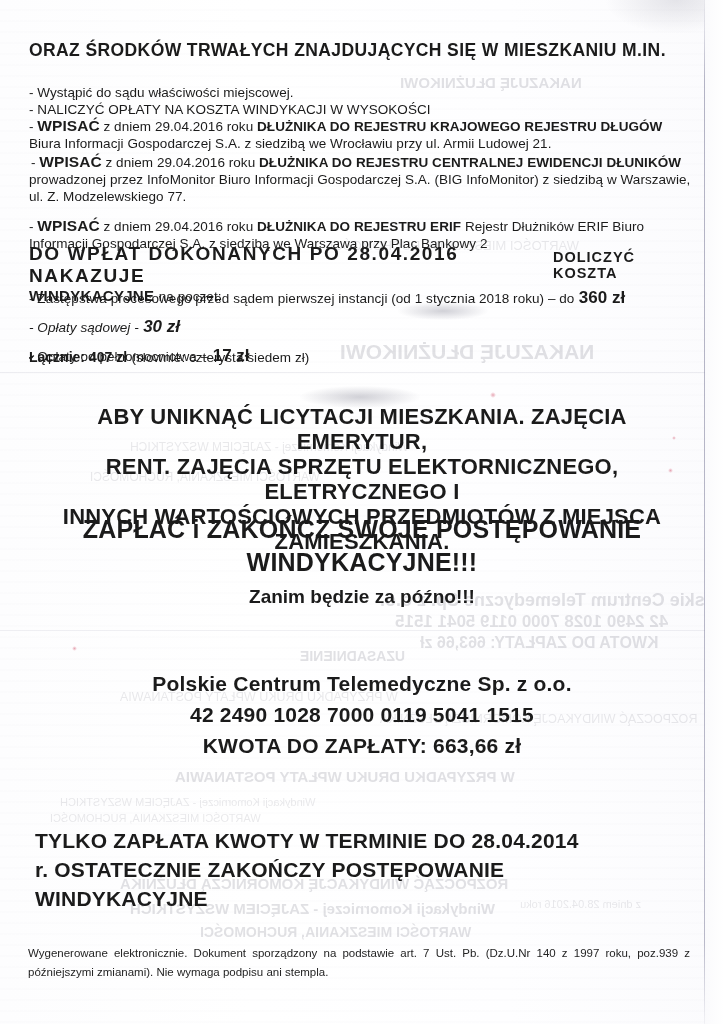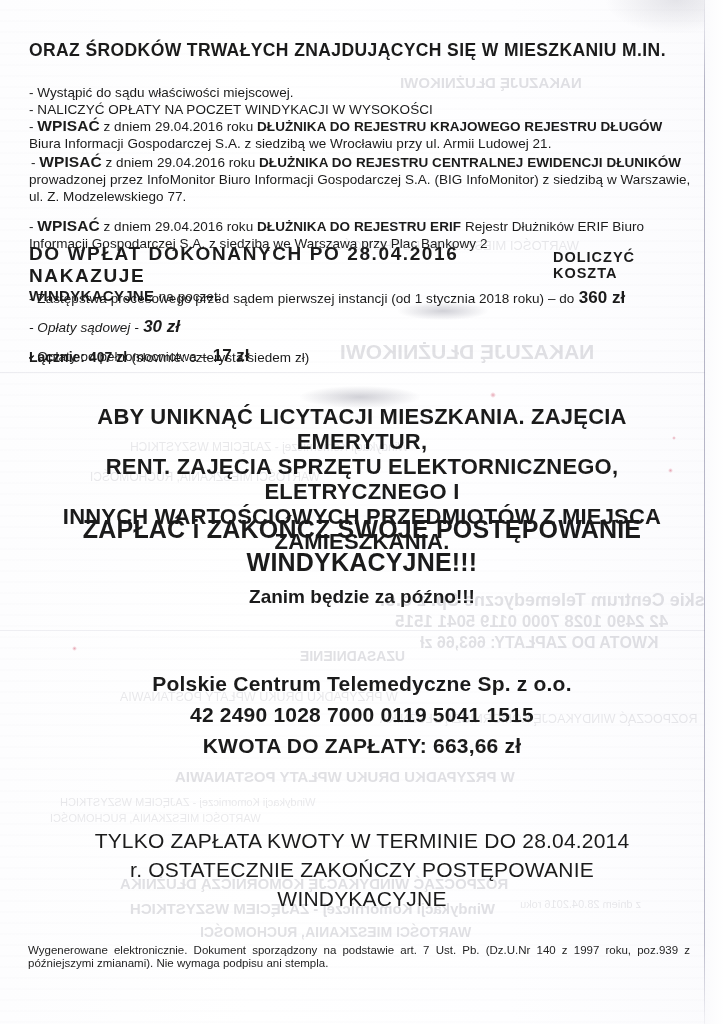--- a/index.html
+++ b/index.html
@@ -111,29 +111,29 @@
     text-align: center;
   }
   .payee {
     font-weight: bold;
     font-size: 21px;
     line-height: 31px;
     text-align: center;
     letter-spacing: 0.2px;
   }
   .final {
-    font-weight: normal;
+    font-weight: bold;
     font-size: 21px;
     line-height: 29px;
-    text-align: center;
+    text-align: left;
     letter-spacing: 0.2px;
   }
   .footer {
     font-size: 11.5px;
-    line-height: 13px;
+    line-height: 19px;
     text-align: justify;
     color: #242424;
   }
 
   .ink-smudge {
     position: absolute;
     background: radial-gradient(ellipse at center, rgba(90,90,110,0.28), rgba(255,255,255,0) 72%);
     pointer-events: none;
   }
   .pink-dot {
@@ -187,21 +187,21 @@
   <div class="hr-fold" style="top:630px;"></div>
 
   <div class="content">
 
     <div class="blk h-caps" style="left:29px; top:40px; width:660px;">
       <div>ORAZ ŚRODKÓW TRWAŁYCH ZNAJDUJĄCYCH SIĘ W MIESZKANIU M.IN.</div>
     </div>
 
     <div class="blk body-sm" style="left:29px; top:84px; width:660px;">
       <div>- Wystąpić do sądu właściwości miejscowej.</div>
-      <div>- NALICZYĆ OPŁATY NA POCZET WINDYKACJI W WYSOKOŚCI</div>
+      <div>- NALICZYĆ OPŁATY NA KOSZTA WINDYKACJI W WYSOKOŚCI</div>
     </div>
 
     <div class="blk body-sm" style="left:29px; top:117px; width:662px;">
 
       <div style="margin-bottom:1px;">
         <div>
           <span>-</span>
           <b style="font-size:15.5px;">WPISAĆ</b>
           <span>z dniem 29.04.2016 roku</span>
           <b>DŁUŻNIKA DO REJESTRU KRAJOWEGO REJESTRU DŁUGÓW</b>

